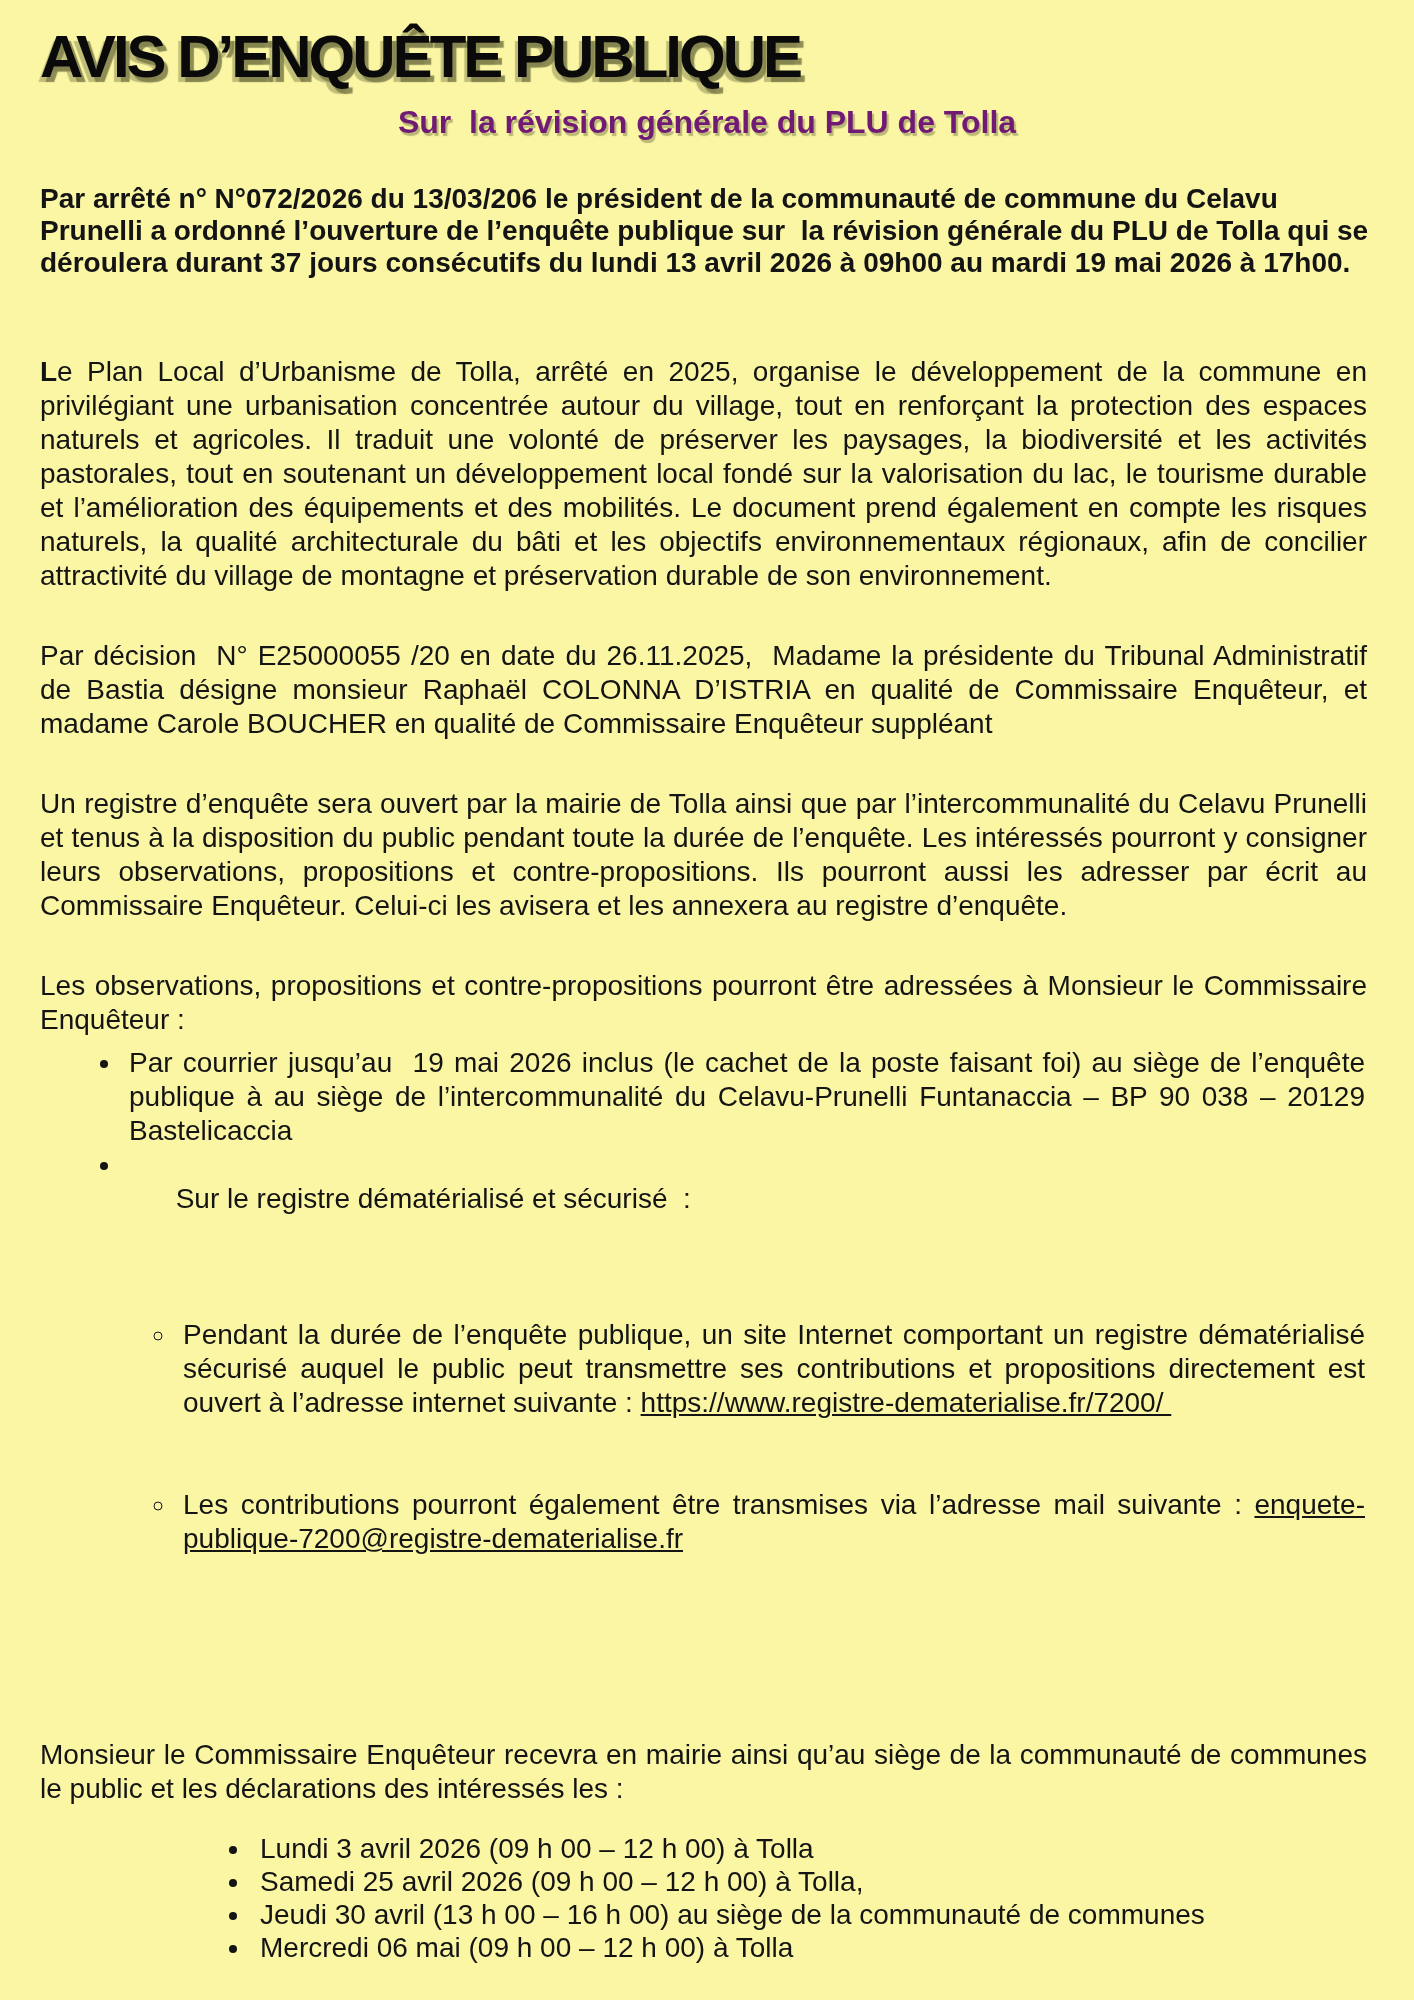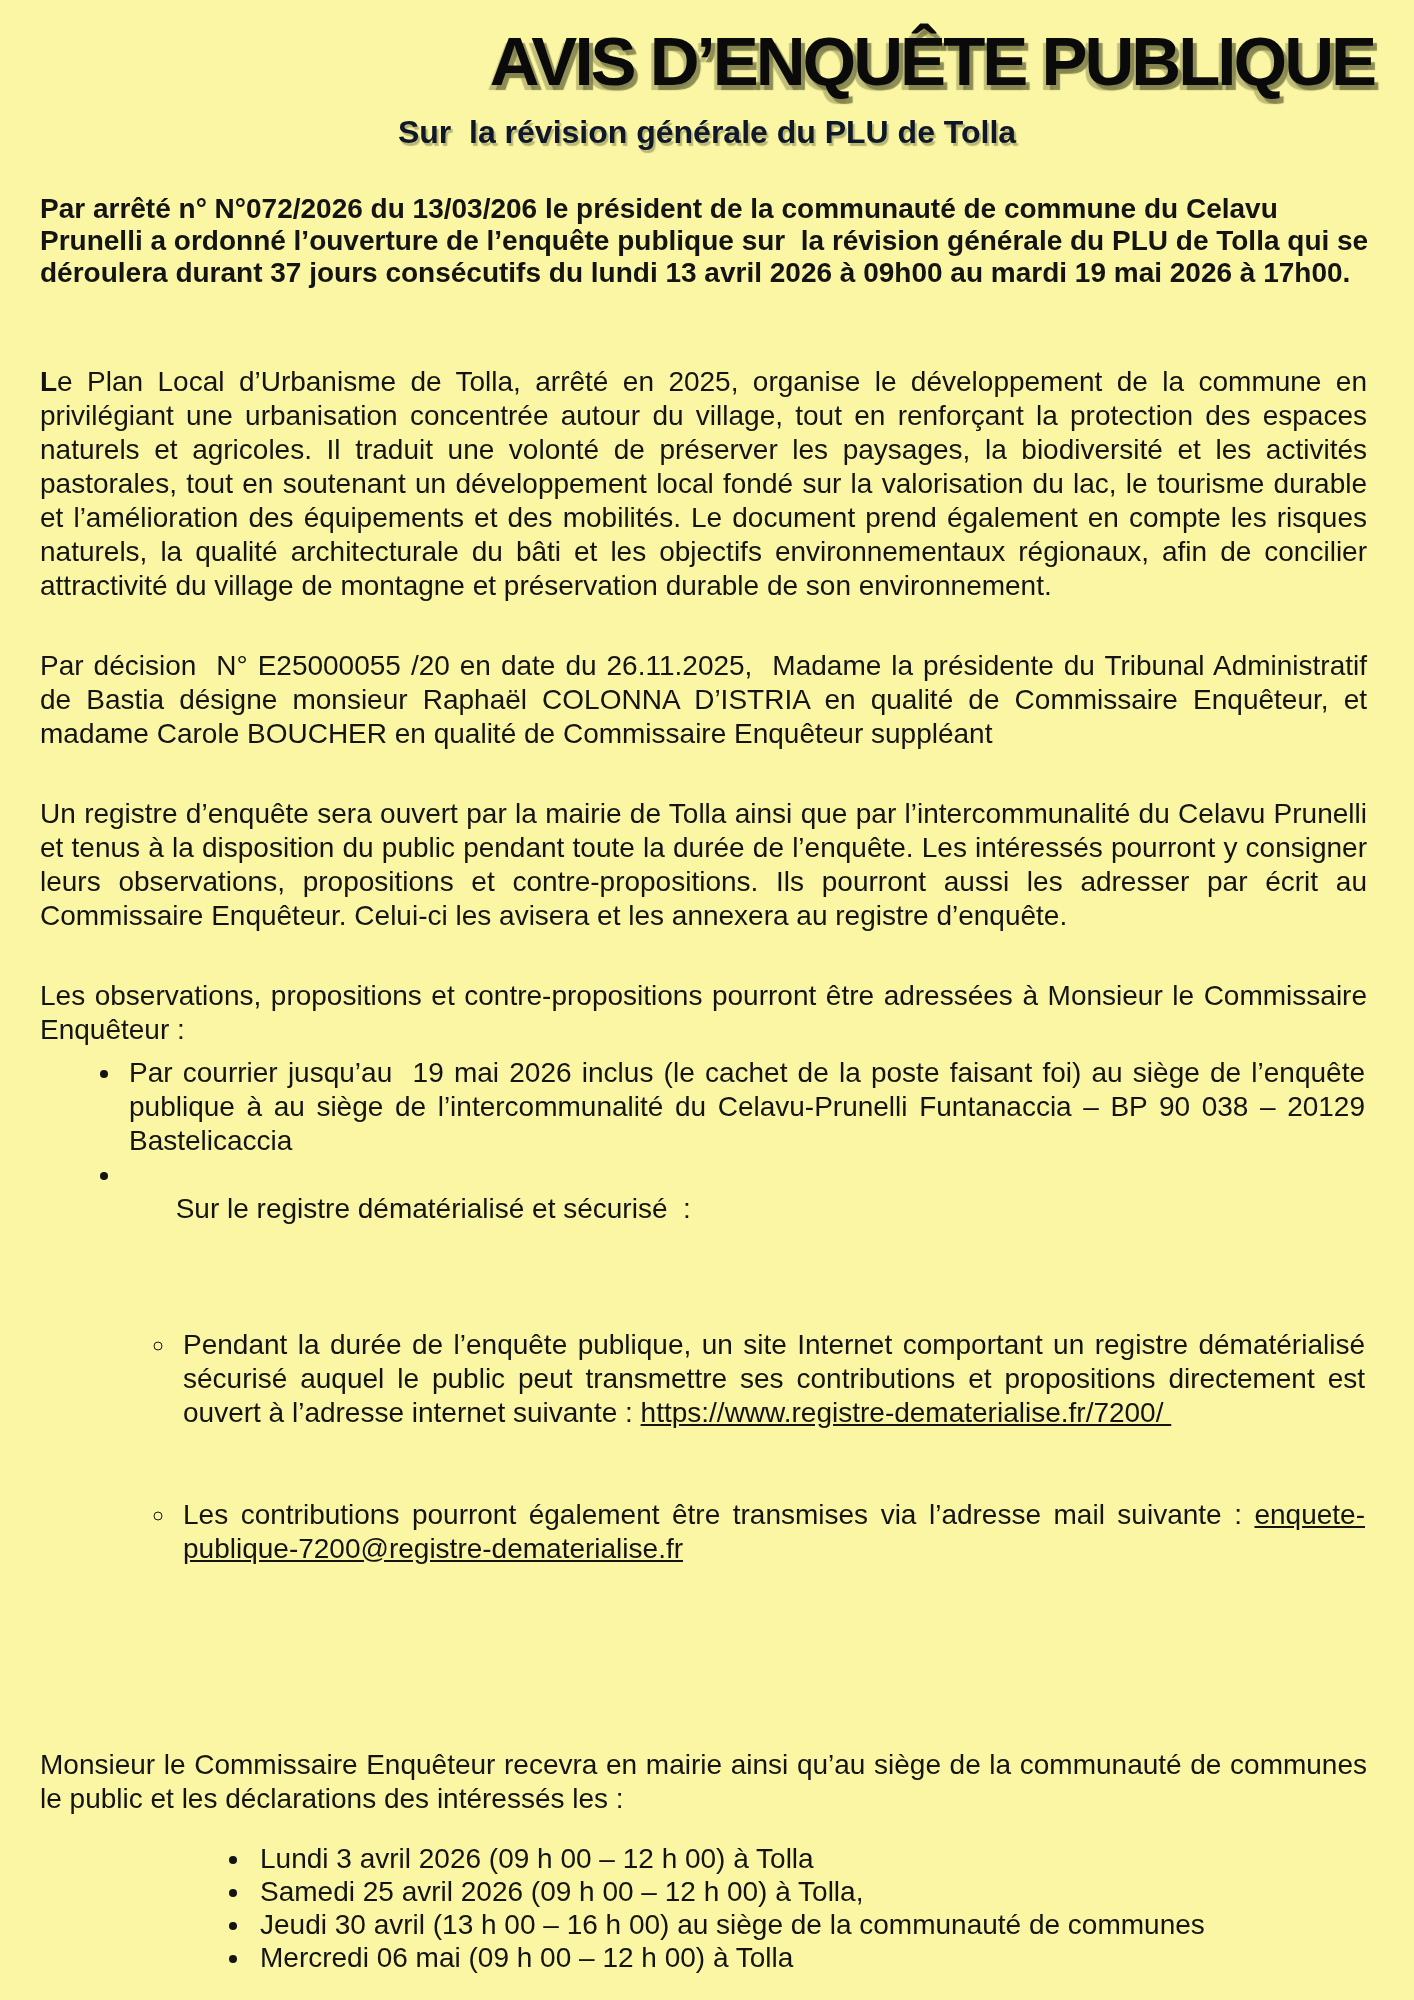--- a/index.html
+++ b/index.html
@@ -14,37 +14,37 @@
   .page {
     position: relative;
     width: 1414px;
     min-height: 2000px;
     box-sizing: border-box;
     padding: 18px 40px 40px 40px;
     background: #faf6a3;
     overflow: hidden;
   }
   .title {
-    font-size: 69px;
+    font-size: 60px;
     line-height: 1.04;
     font-weight: 700;
     letter-spacing: -3px;
-    text-align: right;
+    text-align: left;
     margin: 8px 0 0 0;
     white-space: nowrap;
     color: #0a0a0a;
     text-shadow: 4px 5px 1px rgba(122,122,72,0.85), -3px 5px 1px rgba(122,122,72,0.45);
   }
   .subtitle {
     font-size: 32px;
     font-weight: 700;
     text-align: center;
     margin: 16px 0 0 0;
     white-space: pre-wrap;
-    color: #0f172a;
+    color: #701a75;
     text-shadow: 2px 3px 1px rgba(122,122,72,0.5);
   }
   p, li {
     font-size: 28px;
     line-height: 34px;
     white-space: pre-wrap;
   }
   p { margin: 0 7px 46px 0; }
   .intro {
     font-weight: 700;

